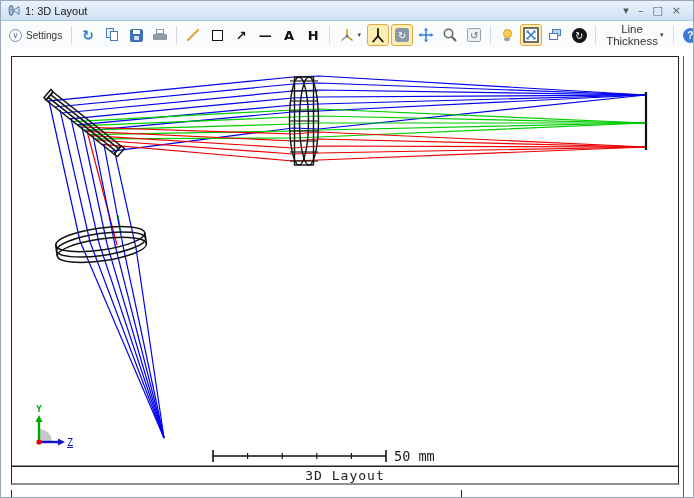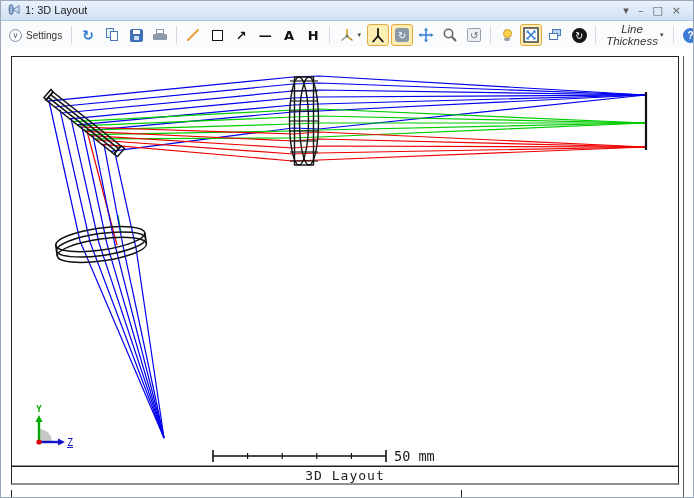--- a/index.html
+++ b/index.html
@@ -2,21 +2,21 @@
 <html><head>
 <meta charset="utf-8">
 <style>
   html,body{margin:0;padding:0;background:#fff;}
   *{box-sizing:border-box;}
   .win{position:relative;width:694px;height:498px;background:#fff;border:1px solid #9aa7b8;
        font-family:"Liberation Sans",sans-serif;overflow:hidden;}
   
   .titlebar{position:absolute;left:0;top:0;width:694px;height:20px;
     background:linear-gradient(#eaf2fb,#cfe0f3);border-bottom:1px solid #aac2dd;
-    display:flex;align-items:flex-end;padding:4px 6px;}
+    display:flex;align-items:center;padding:4px 6px;}
   .ttext{font-size:11px;color:#1b1b1b;margin-left:5px;}
   .wc{margin-left:auto;display:flex;align-items:center;gap:9px;padding-right:8px;}
   .wc span{font-size:11px;color:#5a5a5a;line-height:1;cursor:default;font-family:"DejaVu Sans",sans-serif;}
   
   .toolbar{position:absolute;left:0;top:21px;width:694px;height:26px;background:#fafbfc;
     display:flex;align-items:center;padding:0 4px;gap:2px;}
   .sep{width:1px;height:18px;background:#d7dbe0;margin:0 3px;flex:0 0 auto;}
   button{border:none;background:none;padding:0;font:inherit;cursor:pointer;}
   .tb-btn{display:flex;align-items:center;justify-content:center;width:22px;height:22px;
     border:1px solid transparent;border-radius:3px;flex:0 0 auto;}
@@ -26,21 +26,21 @@
   .circ{width:13px;height:13px;border:1px solid #7d92ab;border-radius:50%;display:flex;
     align-items:center;justify-content:center;font-size:8px;color:#55687e;
     font-family:"DejaVu Sans",sans-serif;}
   .glyph{font-family:"DejaVu Sans",sans-serif;line-height:1;}
   .g-update{color:#2e7cd0;font-size:14px;font-weight:bold;}
   .g-arrow{color:#111;font-size:13px;font-weight:bold;}
   .g-dash{color:#111;font-size:13px;font-weight:bold;}
   .g-A{color:#111;font-size:13px;font-weight:bold;}
   .g-H{color:#111;font-size:13px;font-weight:bold;}
   .caret{font-size:7px;color:#444;font-family:"DejaVu Sans",sans-serif;margin-left:2px;}
-  .lt-btn{display:flex;align-items:center;padding:2px 5px;border-radius:3px;font-size:11.5px;color:#333;font-style:italic;}
+  .lt-btn{display:flex;align-items:center;padding:2px 5px;border-radius:3px;font-size:11.5px;color:#333;}
   
   .ic-copy{position:relative;width:15px;height:14px;}
   .ic-copy i{position:absolute;width:8px;height:10px;border:1px solid #4a7ab5;background:#e8f1fb;}
   .ic-copy i:first-child{left:1px;top:0;}
   .ic-copy i:last-child{left:5px;top:3px;background:#fff;}
   .ic-save{position:relative;width:13px;height:13px;background:#3f6fb5;border-radius:2px;}
   .ic-save::before{content:"";position:absolute;left:3px;top:1.5px;width:7px;height:4px;background:#fff;}
   .ic-save::after{content:"";position:absolute;left:4px;bottom:1.5px;width:5px;height:4px;background:#cfe0f3;}
   .ic-print{position:relative;width:14px;height:13px;}
   .ic-print .pp{position:absolute;left:3px;top:0;width:8px;height:5px;background:#fff;border:1px solid #8d9aa8;}

